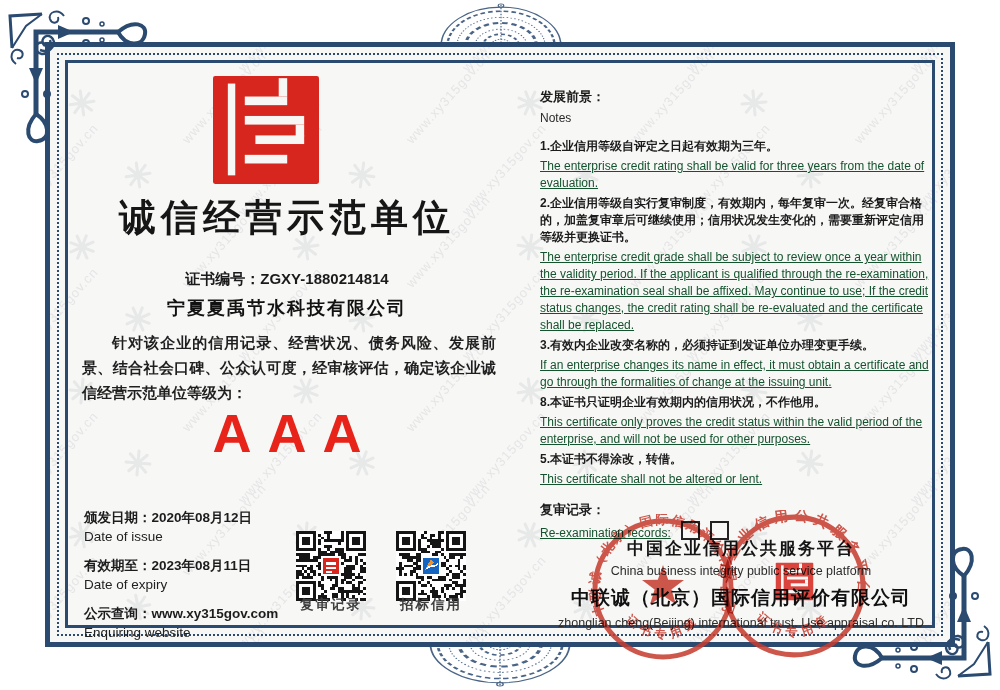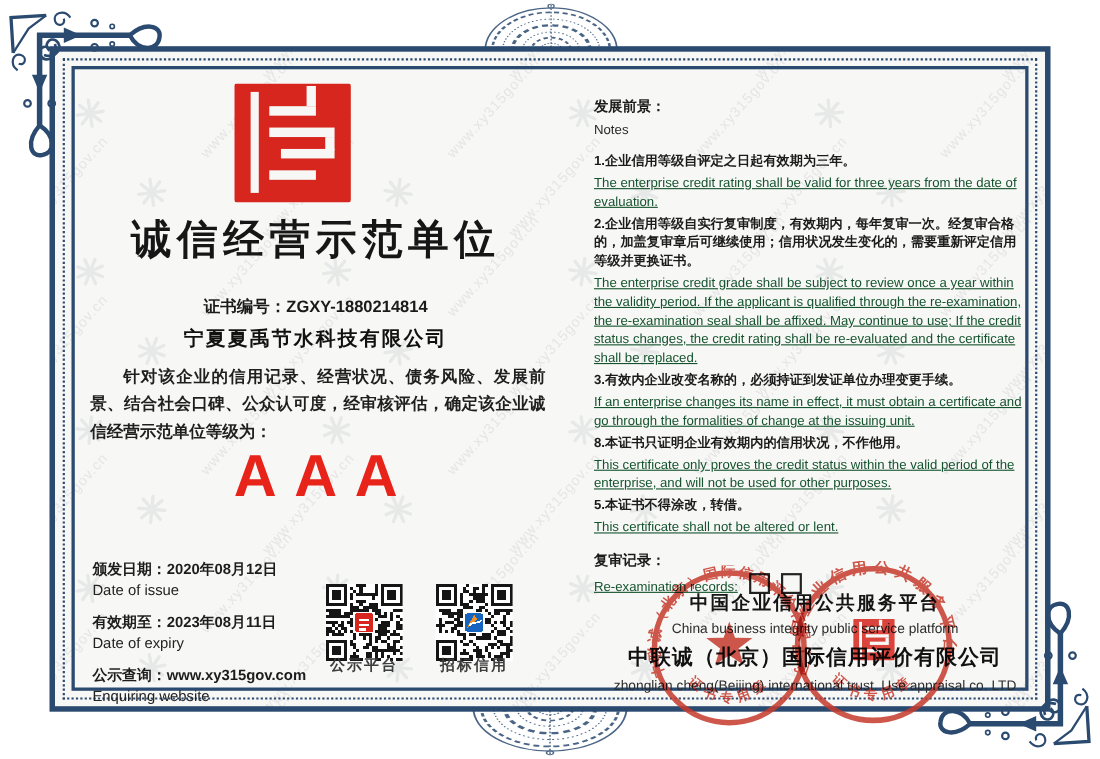--- a/index.html
+++ b/index.html
@@ -785,21 +785,21 @@
           <rect x="50.4" y="0" width="19.599999999999998" height="19.599999999999998" fill="#151515"></rect>
           <rect x="53.199999999999996" y="2.8" width="14" height="14" fill="#fff"></rect>
           <rect x="56" y="5.6" width="8.399999999999999" height="8.399999999999999" fill="#151515"></rect>
           <rect x="0" y="50.4" width="19.599999999999998" height="19.599999999999998" fill="#151515"></rect>
           <rect x="2.8" y="53.199999999999996" width="14" height="14" fill="#fff"></rect>
           <rect x="5.6" y="56" width="8.399999999999999" height="8.399999999999999" fill="#151515"></rect>
           <rect x="26.599999999999998" y="26.599999999999998" width="16.799999999999997" height="16.799999999999997" rx="3" fill="#1565c0"></rect>
           <path d="M 28,40.599999999999994 L 35,28 L 38.08,31.919999999999998 Z" fill="#f29023"></path>
           <path d="M 30.799999999999997,38.08 C 33.599999999999994,32.48 39.199999999999996,37.519999999999996 41.72,32.48" stroke="#fff" stroke-width="1.6" fill="none"></path>
         </svg></div>
-    <div class="abs qr-label qrl1">公示平台</div>
+    <div class="abs qr-label qrl1">复审记录</div>
     <div class="abs qr-label qrl2">招标信用</div>
 
     <div class="abs notes">
       <p class="head-zh">发展前景：</p>
       <p class="head-en">Notes</p>
 
       <div class="note-item">
         <p class="zh">1.企业信用等级自评定之日起有效期为三年。</p>
         <p class="en">The enterprise credit rating shall be valid for three years from the date of evaluation.</p>
       </div>

